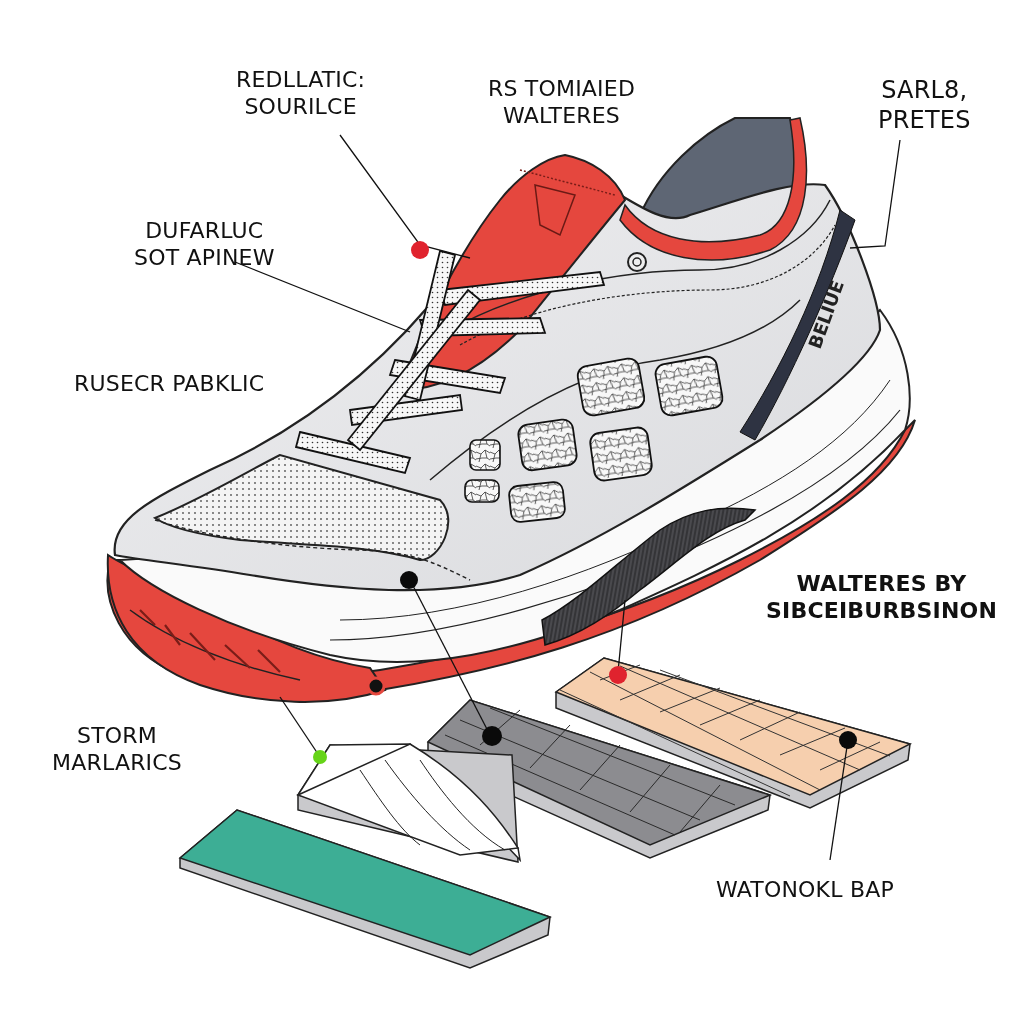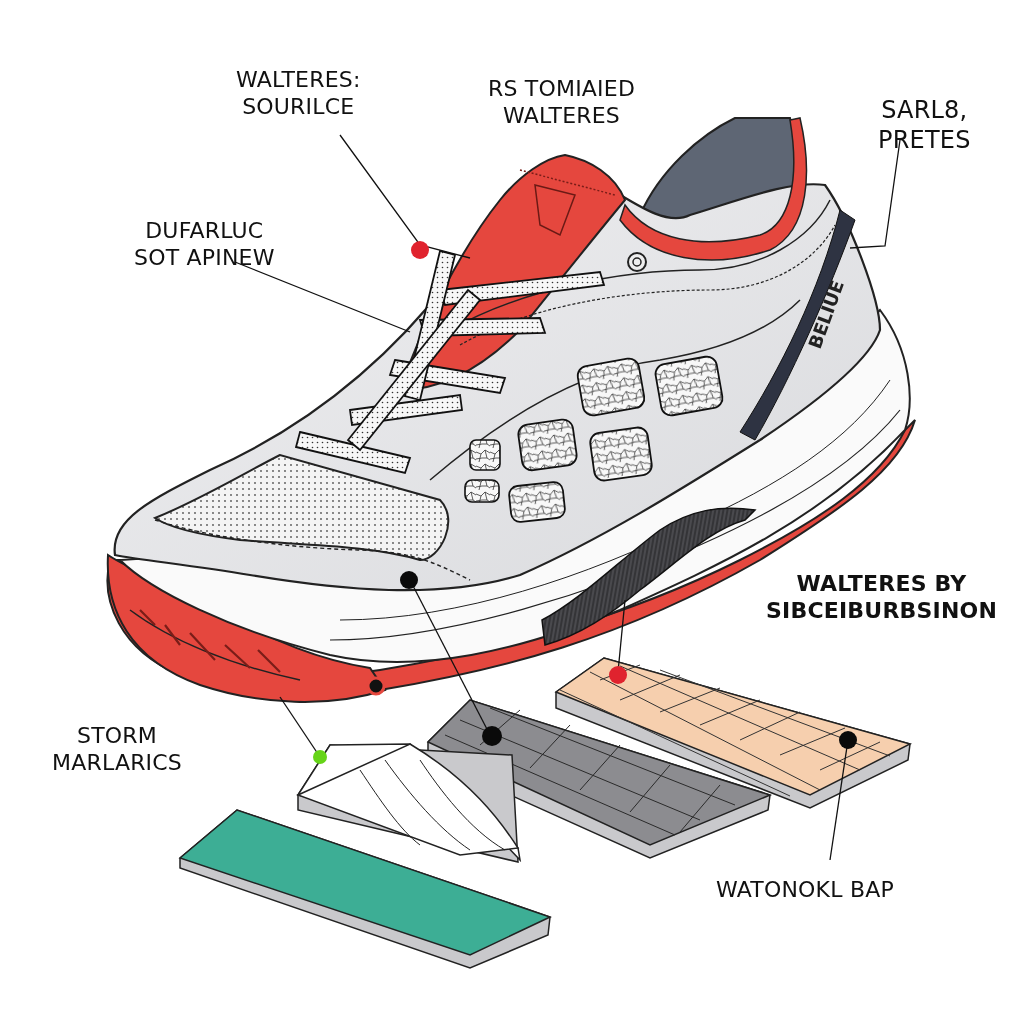--- a/index.html
+++ b/index.html
@@ -150,34 +150,37 @@
     <circle cx="420" cy="250" r="9" fill="#E0232E"></circle>
     <circle cx="409" cy="580" r="9" fill="#0A0A0A"></circle>
     <circle cx="320" cy="757" r="7" fill="#66D418"></circle>
     <circle cx="618" cy="675" r="9" fill="#E0232E"></circle>
     <circle cx="492" cy="736" r="10" fill="#0A0A0A"></circle>
     <circle cx="848" cy="740" r="9" fill="#0A0A0A"></circle>
   </svg>
 
   
   <div class="label center" style="left:236px; top:66px;">
-    <span>WALTERES:</span>
+    <span>REDLLATIC:</span>
     <span>SOURILCE</span>
   </div>
   <div class="label center" style="left:488px; top:47px;margin-top:28px;">
     <span>RS TOMIAIED</span>
     <span>WALTERES</span>
   </div>
-  <div class="label center" style="left:878px; top:75px; font-size:24px; line-height:30px;margin-top:20px;">
+  <div class="label center" style="left:878px; top:75px; font-size:24px; line-height:30px;">
     <span>SARL8,</span>
     <span>PRETES</span>
   </div>
   <div class="label center" style="left:134px; top:217px;">
     <span>DUFARLUC</span>
     <span>SOT APINEW</span>
+  </div>
+  <div class="label left" style="left:74px; top:370px;">
+    <span>RUSECR PABKLIC</span>
   </div>
   <div class="label center" style="left:766px; top:570px;font-weight:bold;">
     <span>WALTERES BY</span>
     <span>SIBCEIBURBSINON</span>
   </div>
   <div class="label center" style="left:52px; top:722px;">
     <span>STORM</span>
     <span>MARLARICS</span>
   </div>
   <div class="label left" style="left:716px; top:876px;">

